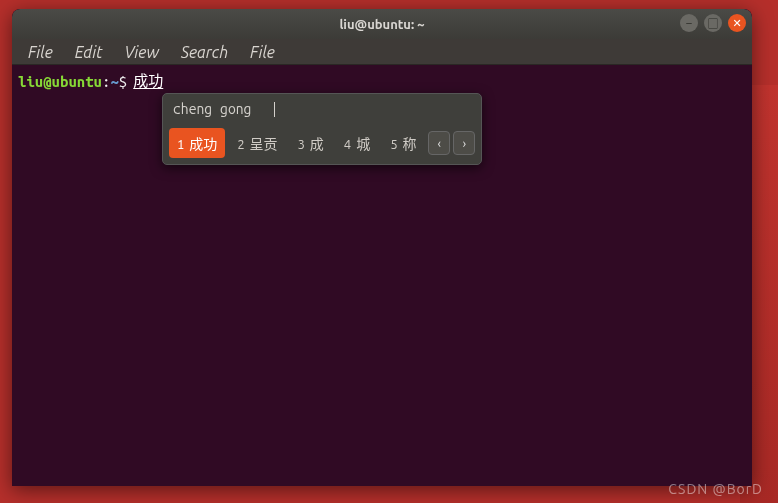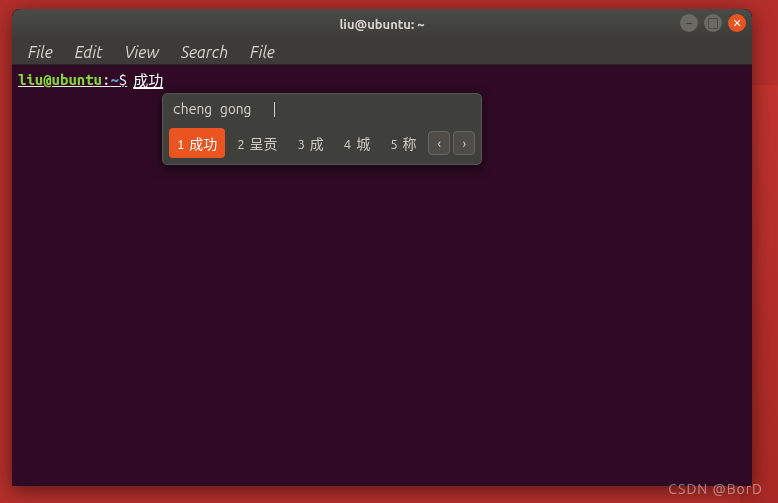--- a/index.html
+++ b/index.html
@@ -83,21 +83,21 @@
     }
     .terminal-body {
       background: #300a24;
       height: calc(100% - 56px);
       padding: 4px 6px;
       font-family: "Ubuntu Mono", "Noto Sans Mono CJK SC", monospace;
       font-size: 15px;
       color: #eee;
       position: relative;
     }
-    .prompt-line { display: flex; align-items: center; flex-wrap: wrap; text-decoration: underline; }
+    .prompt-line { display: flex; align-items: flex-end; flex-wrap: wrap; }
     .user-host { color: #87d936; font-weight: bold; }
     .colon { color: #eee; }
     .path { color: #6699cc; font-weight: bold; }
     .dollar { color: #eee; margin-right: 6px; }
     .preedit {
       color: #fff;
       text-decoration: underline;
       text-underline-offset: 2px;
     }
     .ime-panel {

